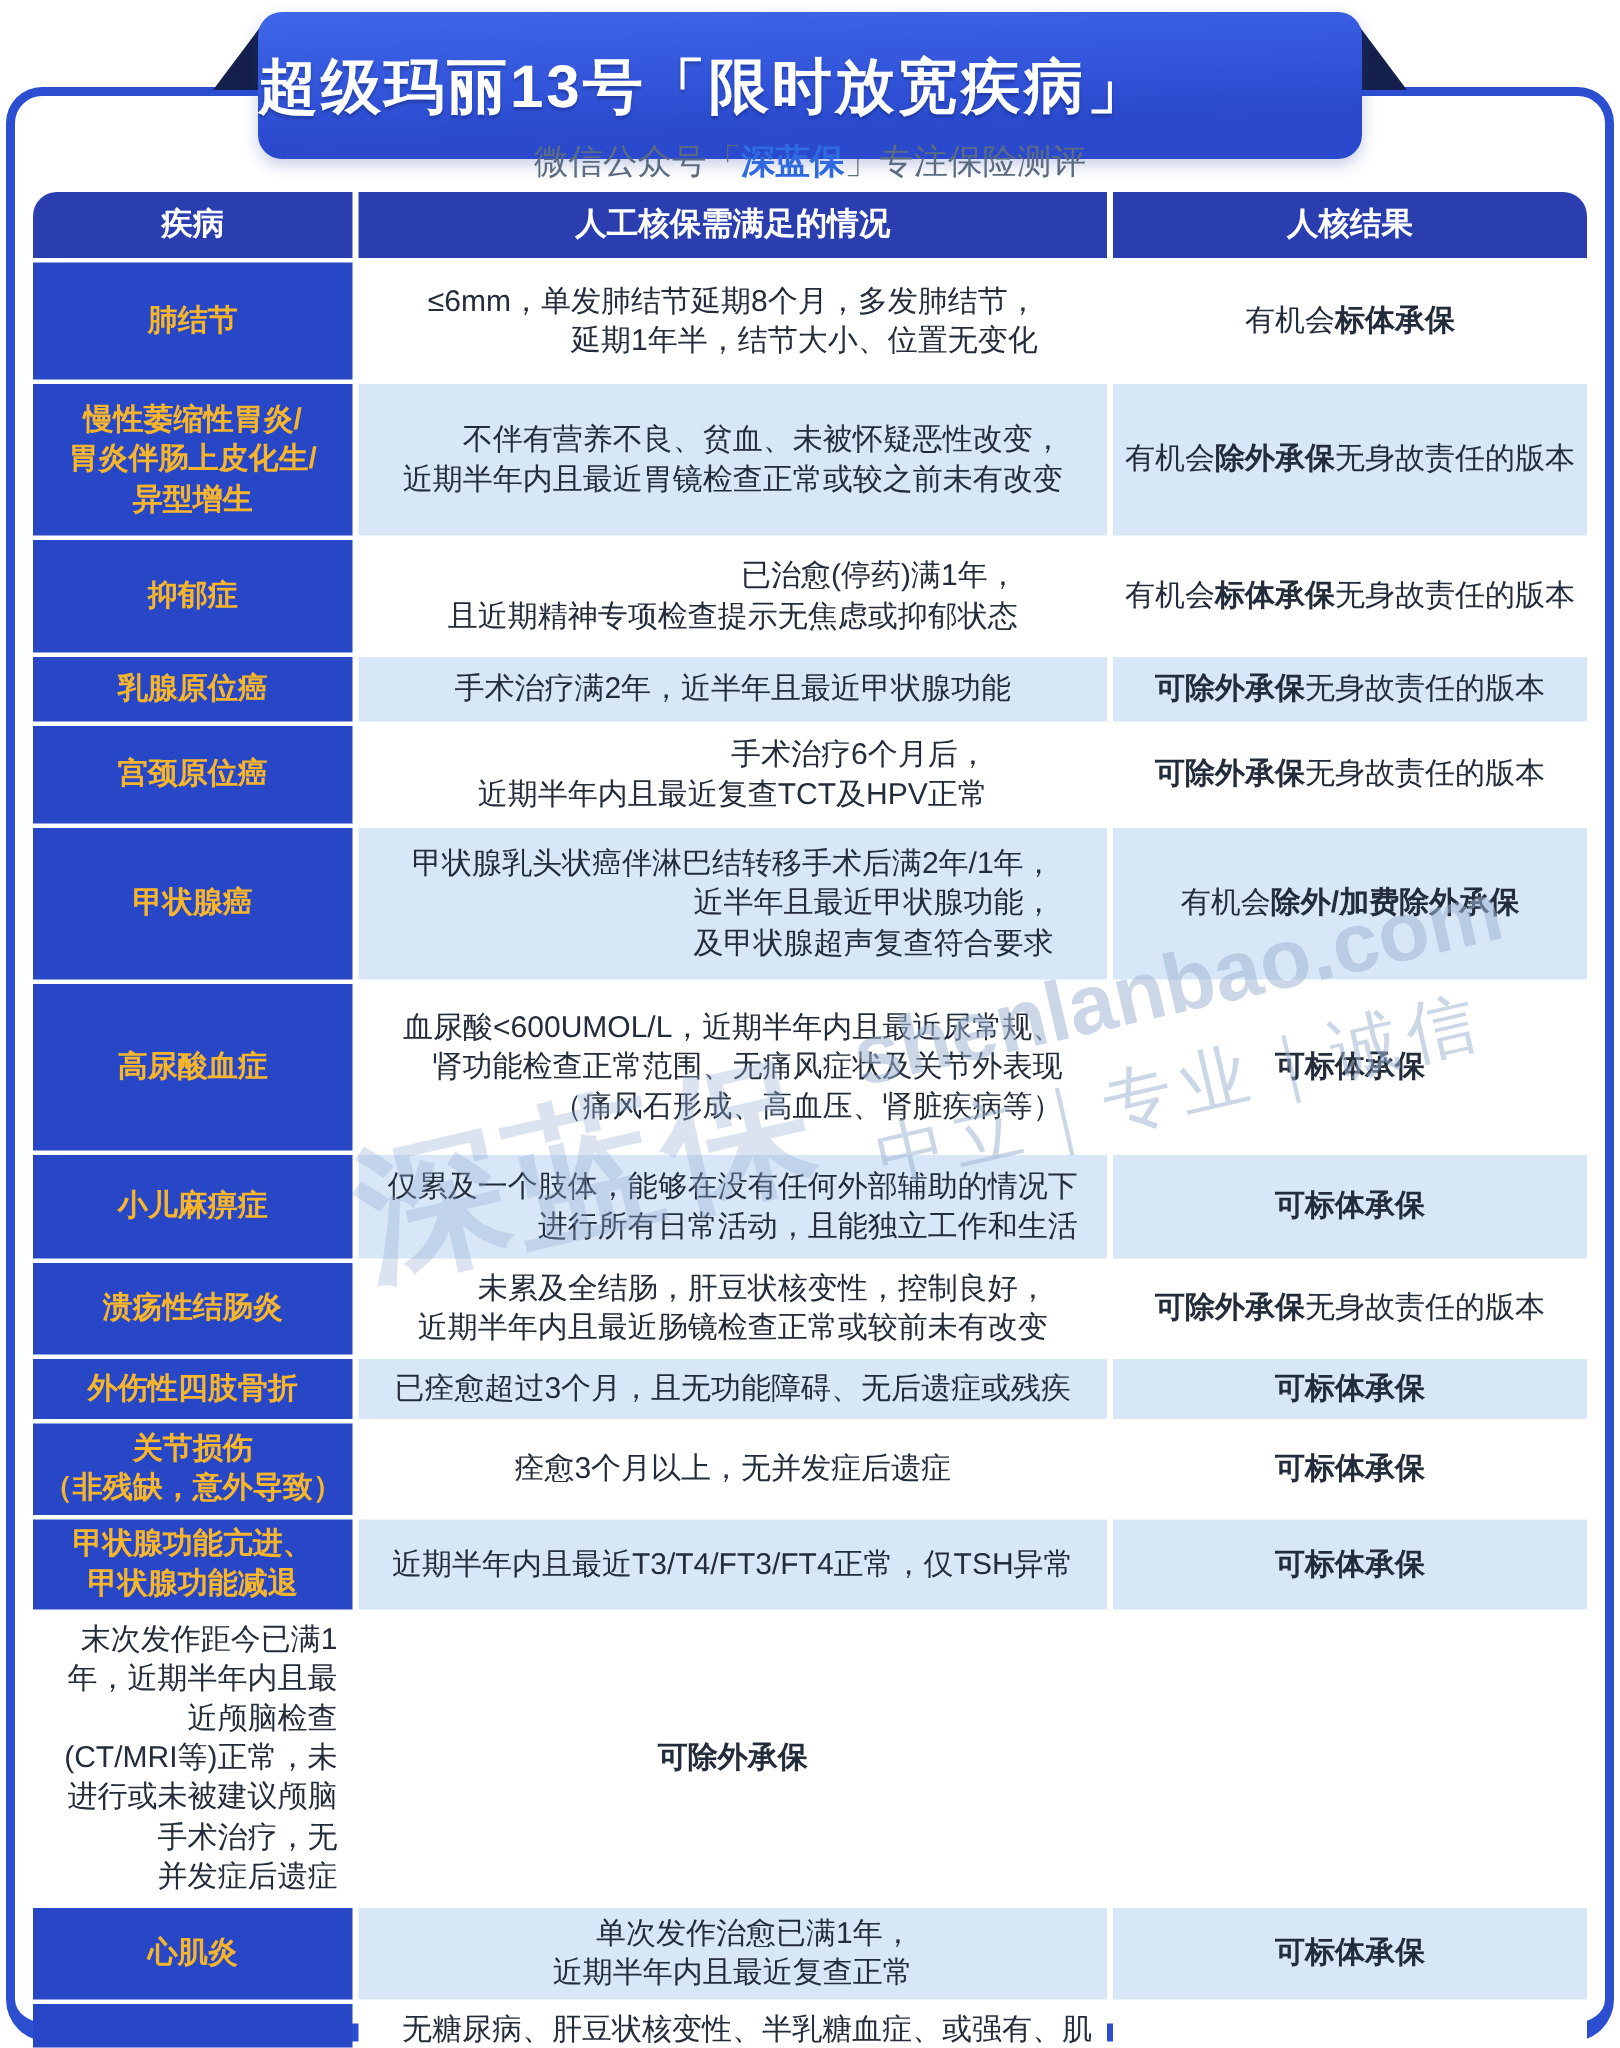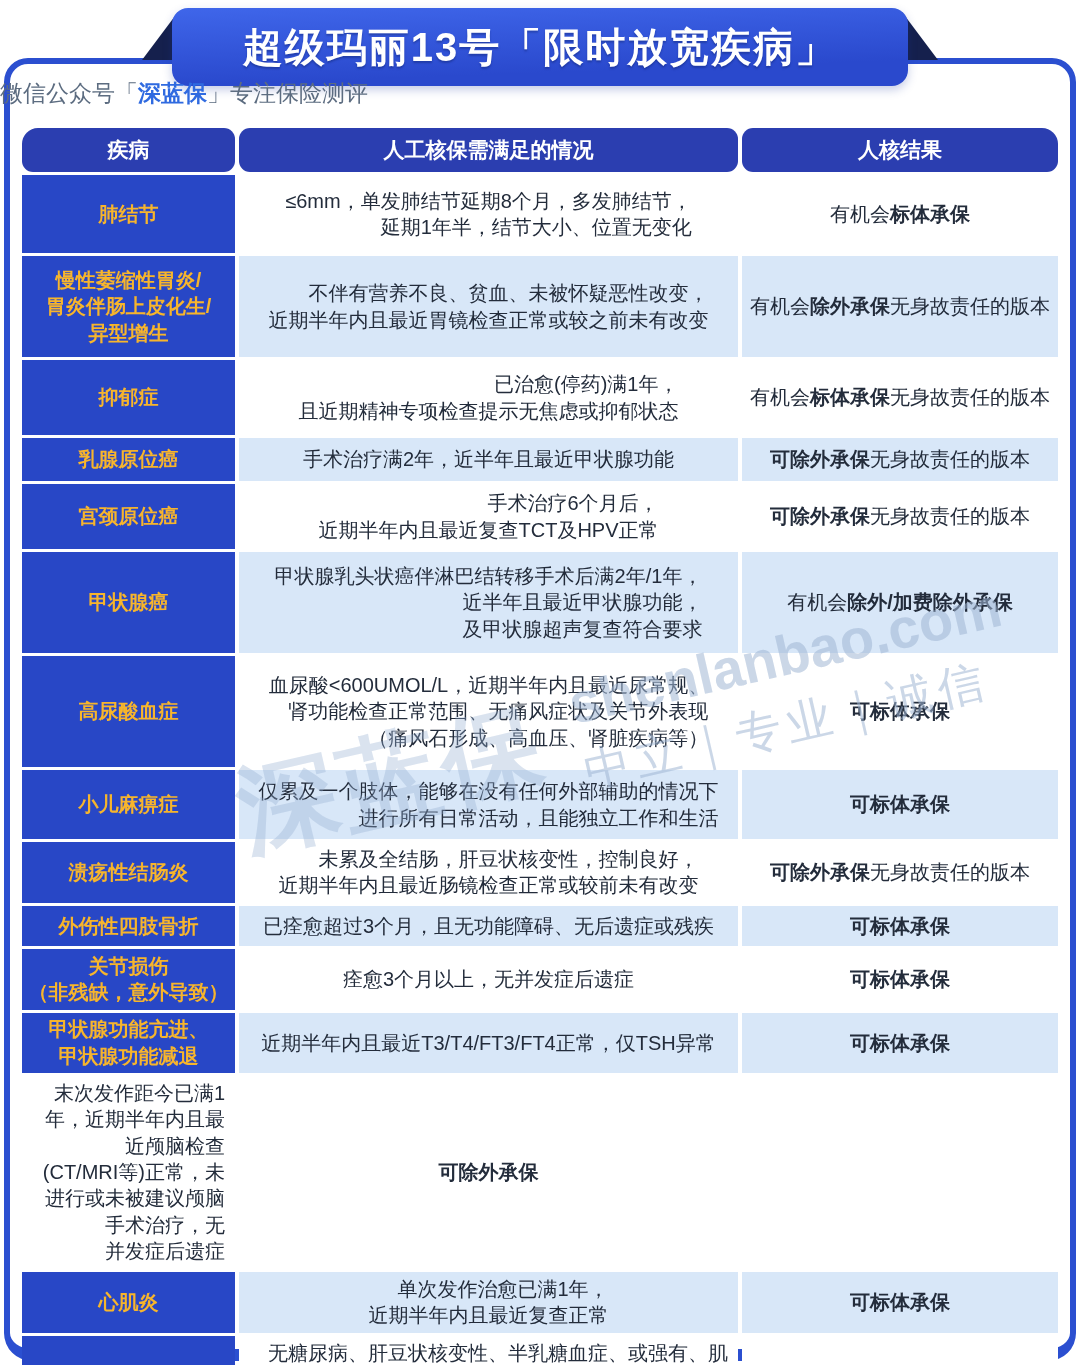--- a/index.html
+++ b/index.html
@@ -16,51 +16,51 @@
     border:6px solid #2b4fd0; border-bottom-width:12px;
     border-radius:24px 24px 28px 28px;
     z-index:1;
   }
   
   .fold { position:absolute; width:36px; height:48px; background:#15204d; z-index:2; }
   .fold-left  { left:142px;  top:12px; clip-path:polygon(100% 0, 100% 100%, 0 100%); }
   .fold-right { right:142px; top:12px; clip-path:polygon(0 0, 0 100%, 100% 100%); }
   
   .banner {
-    position:absolute; left:172px; right:172px; top:8px; height:78px;
+    position:absolute; left:172px; right:172px; top:8px; height:98px;
     background:linear-gradient(178deg,#3f66ea 0%,#2a49cd 75%);
     border-radius:16px; z-index:3;
-    display:flex; align-items:center; justify-content:center;
+    display:flex; align-items:center; justify-content:flex-start;
     box-shadow:0 4px 10px rgba(30,60,160,.25);
   }
   .banner .title {
     color:#ffffff; font-size:40px; font-weight:bold; letter-spacing:2px;
     text-shadow:0 2px 2px rgba(10,25,90,.35);
   }
   
   .subtitle {
-    position:absolute; left:0; right:0; top:78px; 
+    position:absolute; left:0; right:0; top:92px; text-align:center;
     font-size:23px; color:#5c6c80; z-index:3;
   }
   .subtitle .brand { color:#2f6ae0; font-weight:bold; }
   
   .tbl {
     position:absolute; left:22px; right:22px; top:128px; z-index:2;
     display:flex; flex-direction:column; gap:3px;
   }
   .row {
     display:grid; grid-template-columns:213px 1fr 316px; column-gap:4px;
   }
   .cell {
     display:flex; align-items:center; justify-content:center;
     text-align:center; padding:3px 6px; line-height:1.32;
   }
   .hrow { min-height:44px; }
   .hrow .cell {
-    background:#2b3eb0; color:#ffffff; font-weight:bold; font-size:21px;border-radius:11px;
+    background:#2b3eb0; color:#ffffff; font-weight:bold; font-size:21px;
   }
   .hrow .cell:first-child { border-top-left-radius:16px; }
   .hrow .cell:last-child  { border-top-right-radius:16px; }
   .c-disease {
     background:#2847c6; color:#f7b52c; font-weight:bold; font-size:20px;
     white-space:pre-line;
   }
   .c-cond, .c-result { background:#ffffff; color:#232c3b; font-size:20px; }
   .c-cond { white-space:pre-line; padding:4px 10px;text-align:right; }
   .row.shaded .c-cond, .row.shaded .c-result { background:#d8e7f8; }

